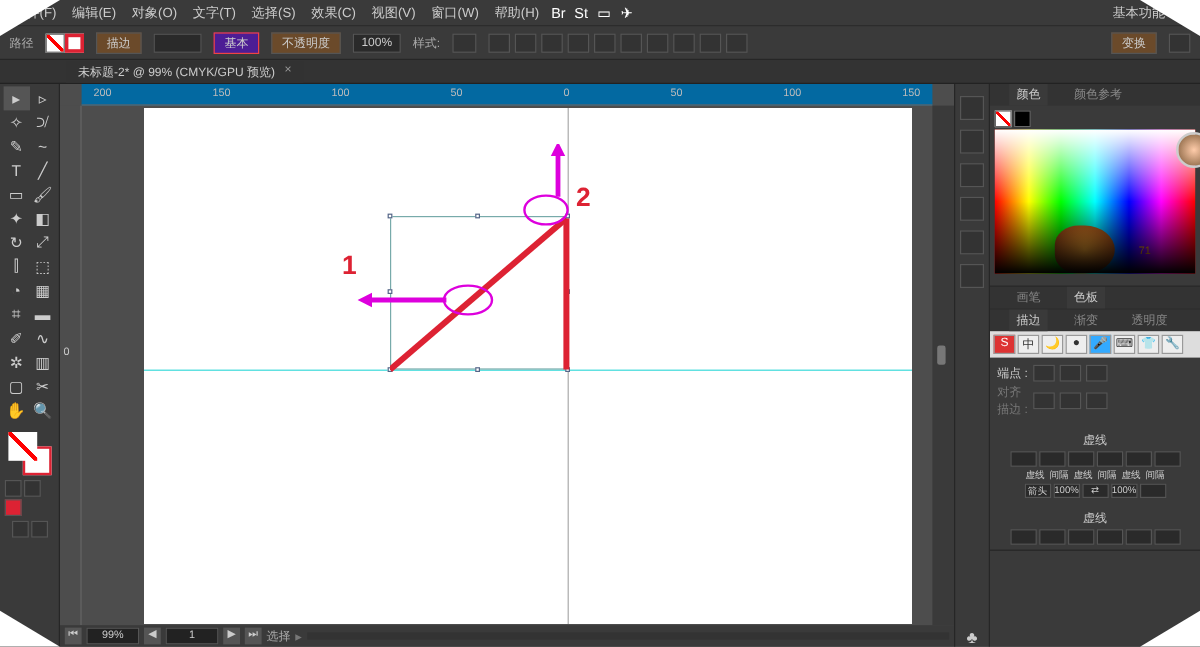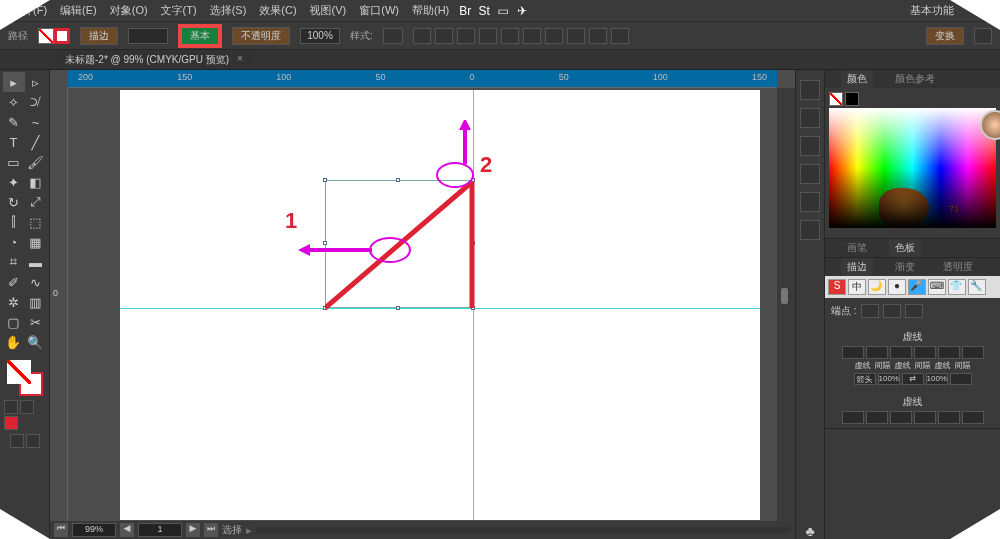--- a/index.html
+++ b/index.html
@@ -18,35 +18,35 @@
 .corner-bl { bottom:0; left:0; border-bottom: 30px solid #fff; border-right: 50px solid transparent; }
 .corner-br { bottom:0; right:0; border-bottom: 30px solid #fff; border-left: 50px solid transparent; }
 
 
 .menubar {
   height: 22px; background: #3a3a3a; display: flex; align-items: center;
   padding: 0 6px; gap: 3px; border-bottom: 1px solid #2a2a2a;
 }
 .menubar .item { padding: 2px 5px; font-size: 11px; white-space: nowrap; }
 .menubar .ico { width: 16px; height: 16px; display: flex; align-items: center; justify-content: center; font-size: 12px; color: #ffffff; }
-.menubar .right { margin-left: auto; display: flex; align-items: flex-start; gap: 24px; }
+.menubar .right { margin-left: auto; display: flex; align-items: flex-start; gap: 7px; }
 .menubar .label { font-size: 11px; }
 
 
 .controlbar {
   height: 28px; background: #3a3a3a; display: flex; align-items: center;
   padding: 0 8px; gap: 10px; border-bottom: 1px solid #262626;
   font-size: 10px;
 }
 .controlbar .lbl { color: #aaa; }
 .controlbar .swatch-pair { display: flex; }
 .controlbar .sw { width: 16px; height: 16px; border: 1px solid #666; }
 .ctrl-input { width: 40px; height: 16px; background: #2a2a2a; border: 1px solid #555; color: #ccc; font-size: 10px; text-align: center; }
 .orange-btn { background: #6b4a2a; padding: 1px 8px; border: 1px solid #555; }
-.dark-btn { background: #15803d; padding: 1px 8px; border: 4px solid #ef4444; }
+.dark-btn { background: #4c1d95; padding: 1px 8px; border: 1px solid #ef4444; }
 .controlbar .icons { display: flex; gap: 4px; }
 .controlbar .icons .b { width: 18px; height: 16px; background: #333; border: 1px solid #555; }
 
 
 .doctab-row {
   height: 20px; background: #333; border-bottom: 1px solid #222;
   display: flex; align-items: center; padding-left: 55px;
 }
 .doctab { background: #323232; padding: 2px 10px; font-size: 10px; display: flex; gap: 8px; }
 .doctab .x { color: #999; }
@@ -397,20 +397,26 @@
         <div class="tb">👕</div>
         <div class="tb">🔧</div>
       </div>
       <div class="panel-body">
         <div class="prop-row">
             <span class="lbl">端点 :</span>
           <div class="tiny-btn"></div>
           <div class="tiny-btn"></div>
           <div class="tiny-btn"></div>
         </div>
+        <div class="prop-row" style="color:#777">
+            <span class="lbl">对齐描边 :</span>
+          <div class="tiny-btn"></div>
+          <div class="tiny-btn"></div>
+          <div class="tiny-btn"></div>
+        </div>
       </div>
       <div class="dashed-sec">
         <div class="title">虚线</div>
         <div class="boxes">
           <div class="bx"></div>
           <div class="bx"></div>
           <div class="bx"></div>
           <div class="bx"></div>
           <div class="bx"></div>
           <div class="bx"></div>

